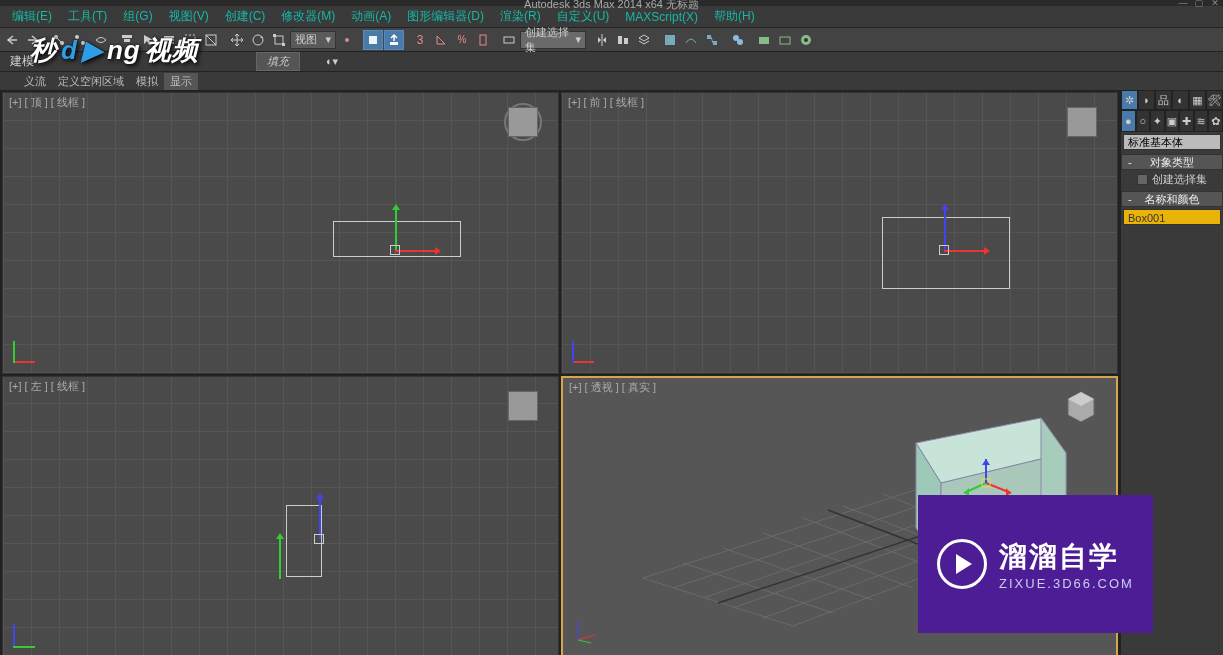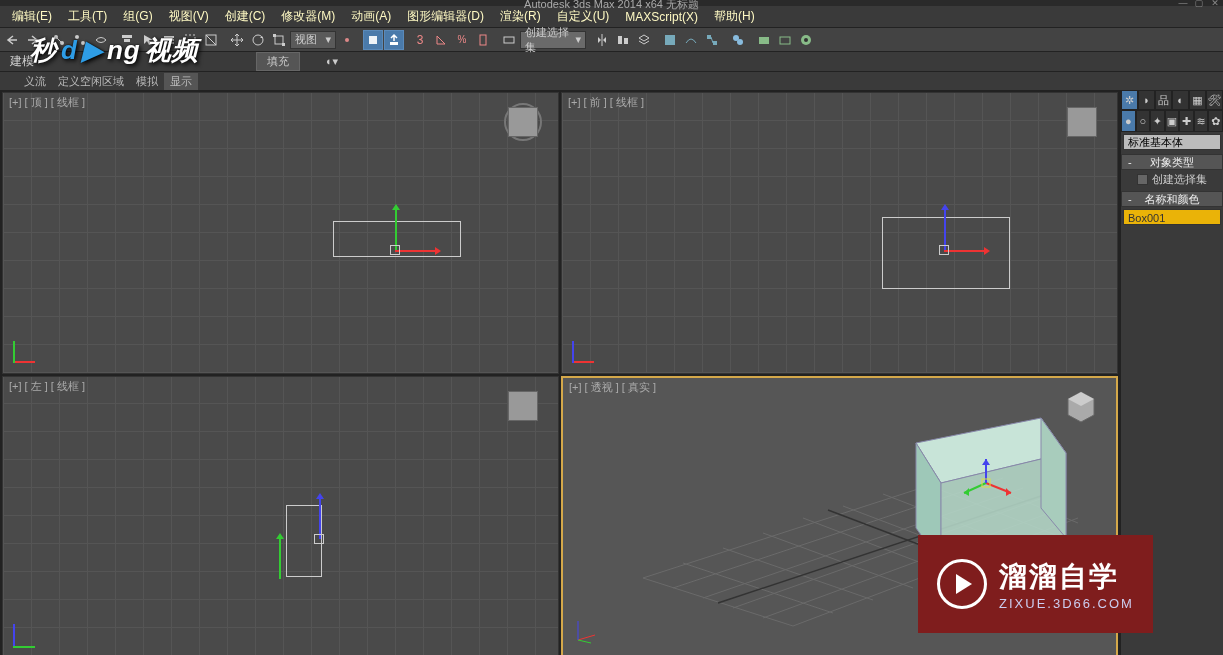--- a/index.html
+++ b/index.html
@@ -4,33 +4,33 @@
 <style>
 * { margin: 0; padding: 0; box-sizing: border-box; font-family: "Microsoft YaHei", Arial, sans-serif; }
 body { width: 1223px; height: 655px; background: #3a3a3a; color: #ccc; font-size: 11px; overflow: hidden; user-select: none; }
 
 .titlebar { height: 6px; background: #2a2a2a; display: flex; justify-content: center; align-items: flex-start; position: relative; }
 .titlebar-text { color: #aaa; font-size: 11px; position: absolute; top: -3px; }
 .win-controls { position: absolute; right: 0; top: -2px; display: flex; }
 .win-btn { width: 16px; height: 9px; text-align: center; color: #888; font-size: 9px; }
 
 .menubar { height: 22px; background: #3a3a3a; border-bottom: 1px solid #222; display: flex; align-items: center; padding: 0 4px; }
-.menubar-item { padding: 2px 8px; color: #fef9c3; font-size: 12px; cursor: pointer; }
+.menubar-item { padding: 2px 8px; color: #14b8a6; font-size: 12px; cursor: pointer; }
 
 .toolbar { height: 24px; background: #434343; border-bottom: 1px solid #222; display: flex; align-items: center; padding: 0 2px; gap: 1px; }
 .tb-btn { width: 20px; height: 20px; display: flex; align-items: center; justify-content: center; border: 1px solid transparent; cursor: pointer; color: #ccc; }
 .tb-btn.active { background: #4a7aaa; border: 1px solid #5a8aba; }
 .tb-sep { width: 4px; }
 .tb-dropdown { height: 18px; background: #5a5a5a; border: 1px solid #333; color: #ccc; font-size: 11px; padding: 0 4px; display: flex; align-items: center; }
 .view-dd { width: 46px; }
 .sel-dd { width: 66px; background: #6a6a6a; }
 
 .secondbar { height: 20px; background: #3a3a3a; border-bottom: 1px solid #222; display: flex; align-items: center; }
 .secondbar-tab { padding: 2px 10px; color: #ccc; font-size: 12px; }
-.secondbar-btn { padding: 1px 10px; margin: 0 2px; background: #555; border: 1px solid #666; color: #ccc; font-size: 11px; }
+.secondbar-btn { padding: 1px 10px; margin: 0 2px; background: #555; border: 1px solid #666; color: #ccc; font-size: 11px; font-style: italic; }
 
 .thirdbar { height: 18px; background: #3a3a3a; display: flex; align-items: center; padding-left: 18px; }
 .thirdbar-item { padding: 1px 6px; color: #bbb; font-size: 11px; }
 .thirdbar-item.active { background: #555; }
 
 .main { display: flex; height: 569px; }
 .viewports { width: 1120px; background: #222; display: grid; grid-template-columns: 1fr 1fr; grid-template-rows: 1fr 1fr; gap: 2px; padding: 2px; }
 .viewport { background: #4a4a4a; position: relative; border: 1px solid #333; overflow: hidden; }
 .viewport.active { border: 2px solid #d4a84a; }
 .vp-label { position: absolute; top: 2px; left: 6px; font-size: 11px; color: #aaa; z-index: 10; }
@@ -73,22 +73,22 @@
 .chk { width: 11px; height: 11px; border: 1px solid #333; background: #666; }
 .name-input { height: 16px; margin: 2px 2px 2px 2px; background: #eab308; border: 1px solid #333; color: #333; font-size: 11px; padding: 0 4px; display: flex; align-items: flex-end; }
 
 .overlay-logo { position: absolute; top: 30px; left: 30px; width: 200px; height: 40px;
   color: #fff; font-size: 26px; font-weight: bold; z-index: 100; font-style: italic;
   text-shadow: 2px 2px 4px rgba(0,0,0,0.9), 0 0 2px #000;
   display: flex; align-items: center; gap: 4px; letter-spacing: 1px; }
 .overlay-logo .kw { color: #fff; }
 .overlay-logo .play { color: #2e9de6; }
 
-.overlay-brand { position: absolute; bottom: 22px; right: 70px; width: 235px; height: 98px;
-  background: #7f1d1d; color: #fff; z-index: 100; display: flex; align-items: center; justify-content: center; gap: 12px; padding: 12px; }
+.overlay-brand { position: absolute; bottom: 22px; right: 70px; width: 235px; height: 138px;
+  background: #4c1d95; color: #fff; z-index: 100; display: flex; align-items: center; justify-content: center; gap: 12px; padding: 12px; }
 .brand-play { width: 50px; height: 50px; border: 3px solid #fff; border-radius: 50%; display: flex; align-items: center; justify-content: center; }
 .brand-play::after { content:''; border-left: 16px solid #fff; border-top: 10px solid transparent; border-bottom: 10px solid transparent; margin-left: 4px; }
 .brand-text { display: flex; flex-direction: column; }
 .brand-main { font-size: 28px; font-weight: bold; letter-spacing: 2px; }
 .brand-sub { font-size: 13px; letter-spacing: 2px; color: #cce; }
 
 svg { display: block; }
 </style>
 </head>
 <body>

